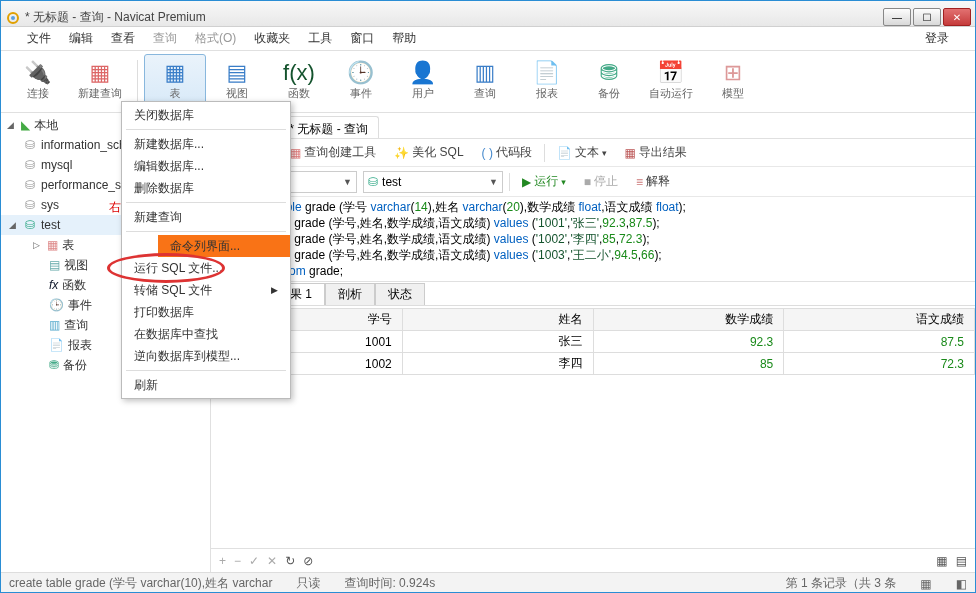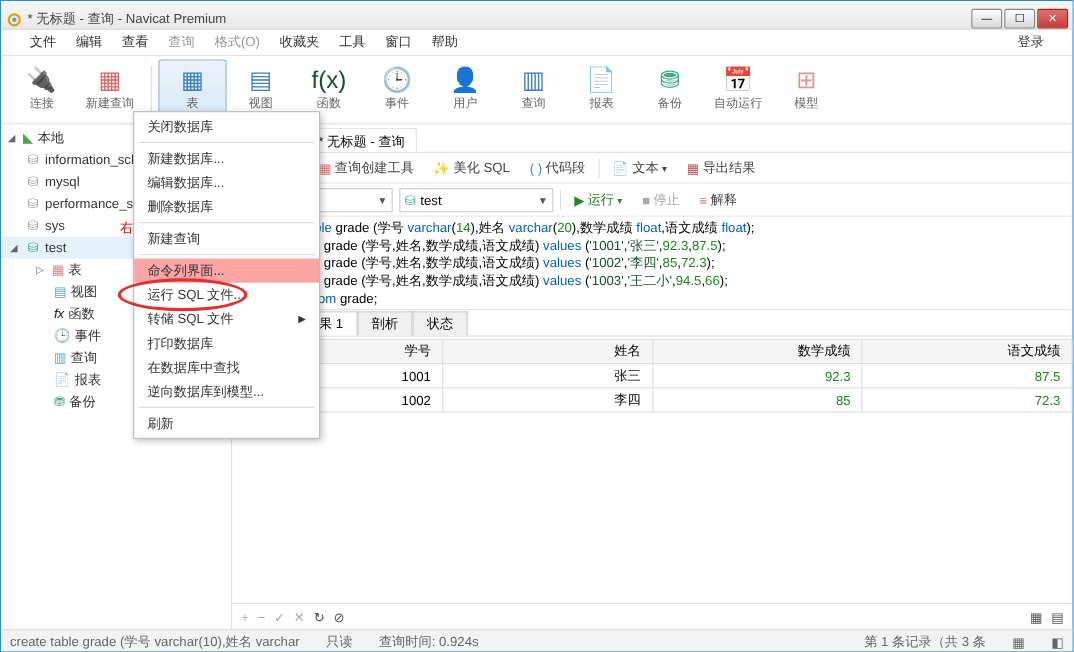--- a/index.html
+++ b/index.html
@@ -40,21 +40,21 @@
 .combo { display:flex; align-items:center; height:22px; border:1px solid #ccc; padding:0 4px; gap:4px; min-width:140px; background:#fff;}
 .combo .cv{flex:1;}
 .combo .dd{color:#555; font-size:9px;}
 .runbtn{ color:#228822;}
 .editor { flex:0 0 auto; display:flex; font-family: Consolas, monospace; font-size:12px; border-bottom:1px solid #e0e0e0; min-height:72px; padding:2px 0;}
 .gutter { width:28px; text-align:right; color:#aaa; padding-right:6px; line-height:16px;}
 .code { flex:1; line-height:16px; white-space:pre;}
 .kw{color:#0060c0;} .str{color:#14532d;} .num{color:#1a8a1a;}
 .ctxmenu { position:absolute; left:120px; top:100px; width:170px; background:#fff; border:1px solid #bbb; box-shadow:2px 2px 6px rgba(0,0,0,.25); z-index:50; padding:2px 0;}
 .ctxmenu .cmi { height:22px; display:flex; align-items:center; padding:0 12px; color:#333; cursor:pointer; justify-content:space-between;}
-.ctxmenu .cmi.hl{background:#fca5a5;}
+.ctxmenu .cmi.hl{background:#f97316;margin-left:36px;}
 .ctxmenu .sep{height:1px; background:#ddd; margin:3px 4px;}
 .ellipse{ position:absolute; left:106px; top:252px; width:118px; height:30px; border:3px solid #d33; border-radius:50%; z-index:60; pointer-events:none;}
 .lower { flex:1; display:flex; flex-direction:column;}
 .rtabs{ height:24px; display:flex; align-items:flex-end; gap:0; border-bottom:1px solid #ddd; padding-left:4px;}
 .rtab{ height:22px; padding:0 12px; border:1px solid #ccc; border-bottom:none; background:#f0f0f0; display:flex; align-items:center; cursor:pointer;}
 .rtab.active{background:#fff;}
 .grid{ border-collapse:collapse; margin:2px 0 0 0;}
 .grid th,.grid td{ border:1px solid #ddd; height:22px; padding:0 10px; text-align:right; min-width:80px;}
 .grid th{ background:#f5f5f5; font-weight:normal;}
 .grid td.num{text-align:right;}

